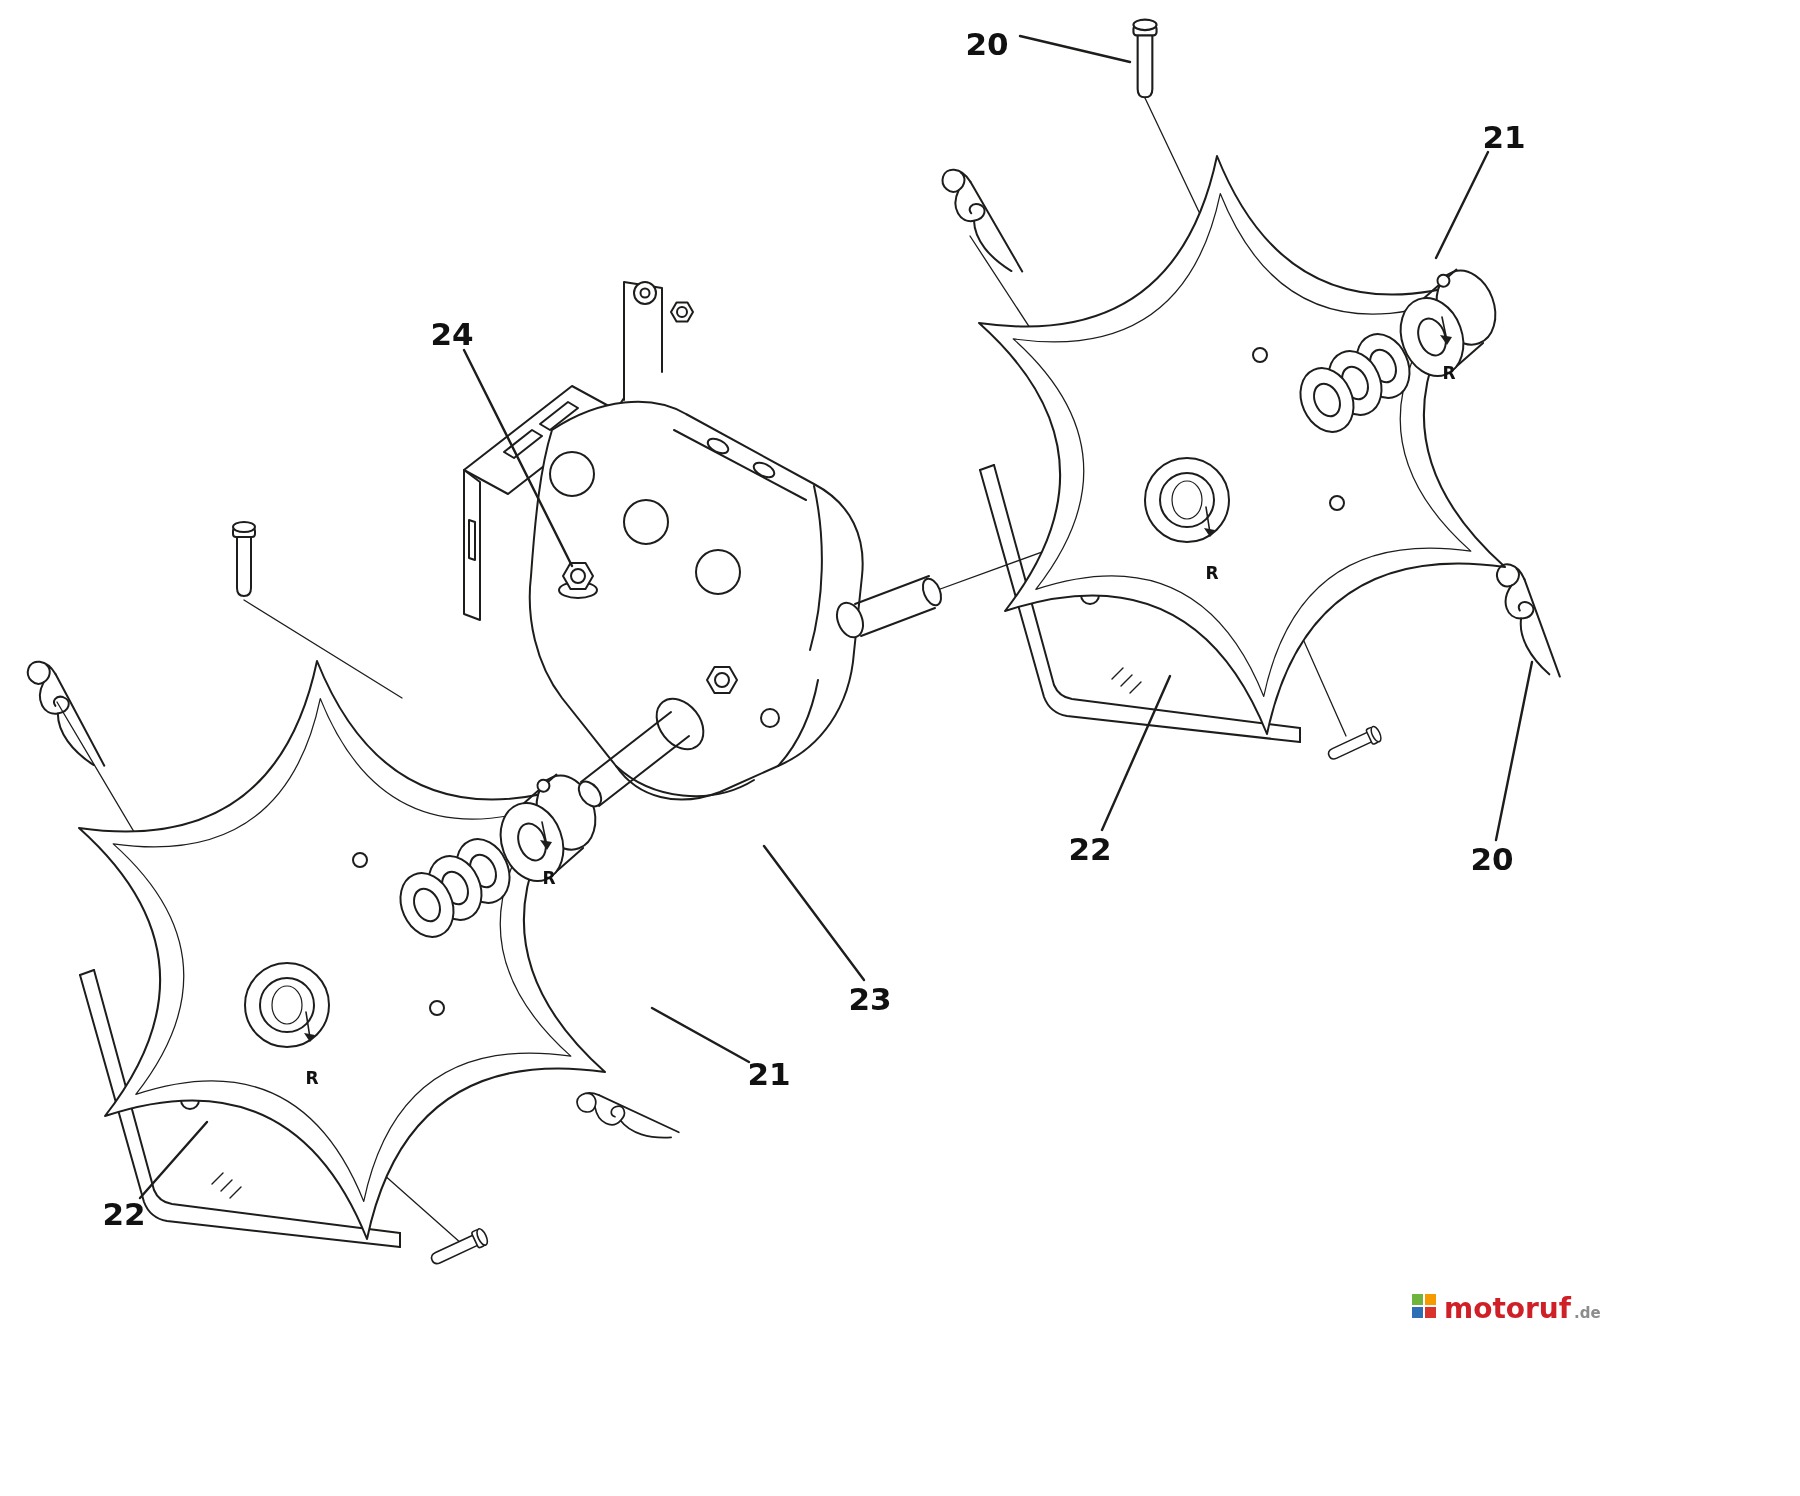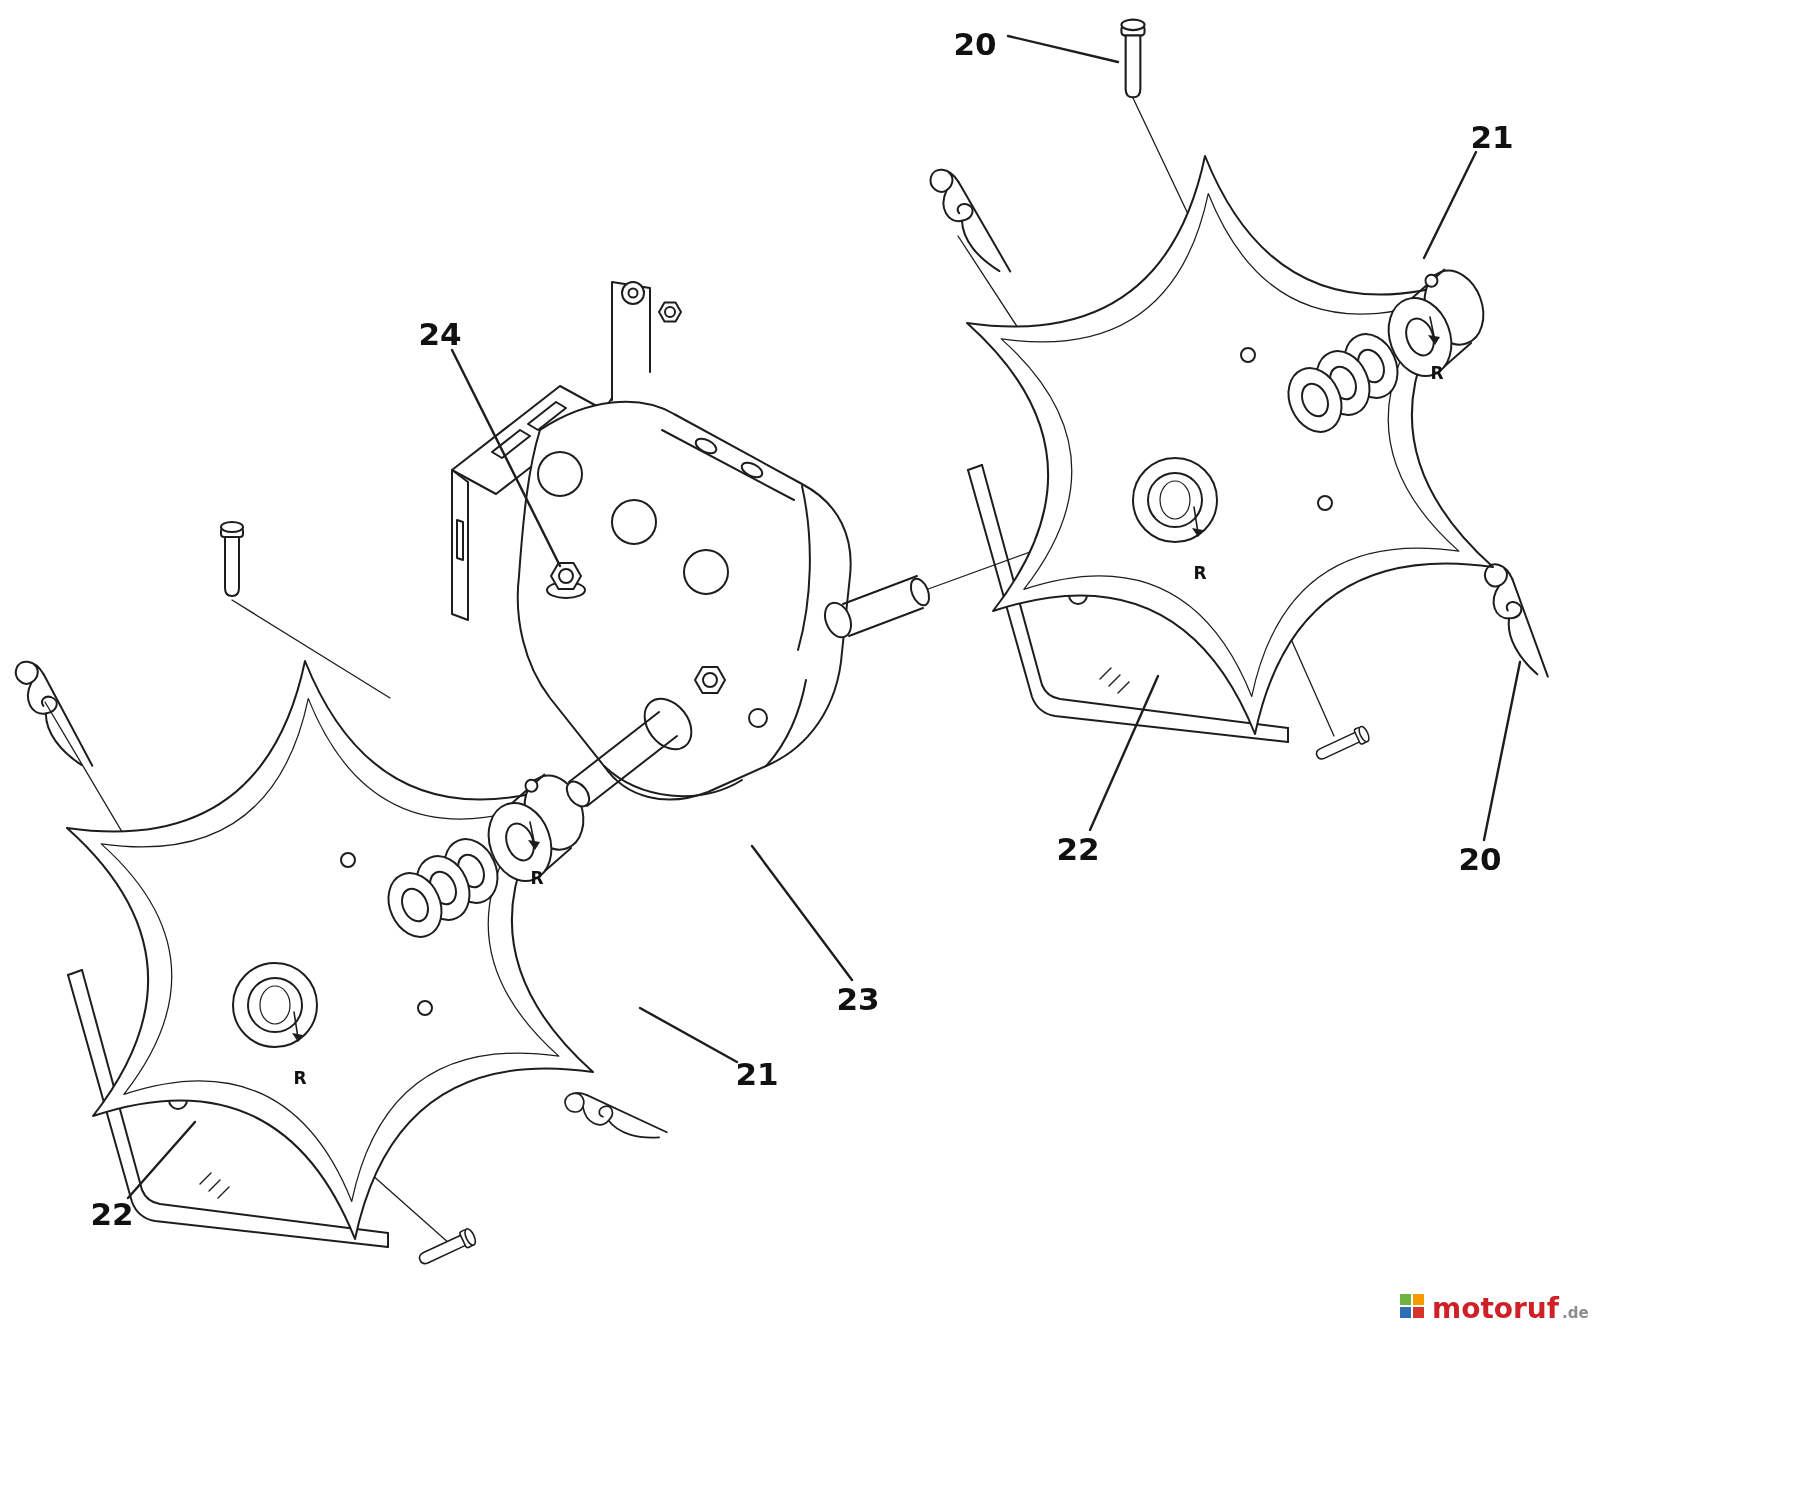--- a/index.html
+++ b/index.html
@@ -1,17 +1,17 @@
 <!DOCTYPE html>
 <html><head>
 <meta charset="utf-8">
 <style>
   html,body{margin:0;padding:0;background:#ffffff;}
   .stage{position:relative;width:1716px;height:1496px;background:#ffffff;overflow:hidden;
-         font-family:"DejaVu Sans", sans-serif;}
+         font-family:"DejaVu Sans", sans-serif;padding-left:12px;}
   svg{display:block;}
   .plabel{font:700 31px "DejaVu Sans", sans-serif; fill:#111; stroke:none;}
   .rmark{font:600 17px "DejaVu Sans", sans-serif; fill:#111; stroke:none; text-anchor:middle;}
   .logo-brand{font:700 28px "DejaVu Sans", sans-serif; stroke:none;}
   .logo-suffix{font:600 15px "DejaVu Sans", sans-serif; stroke:none;}
 </style>
 </head>
 <body>
 
 <div class="stage">

